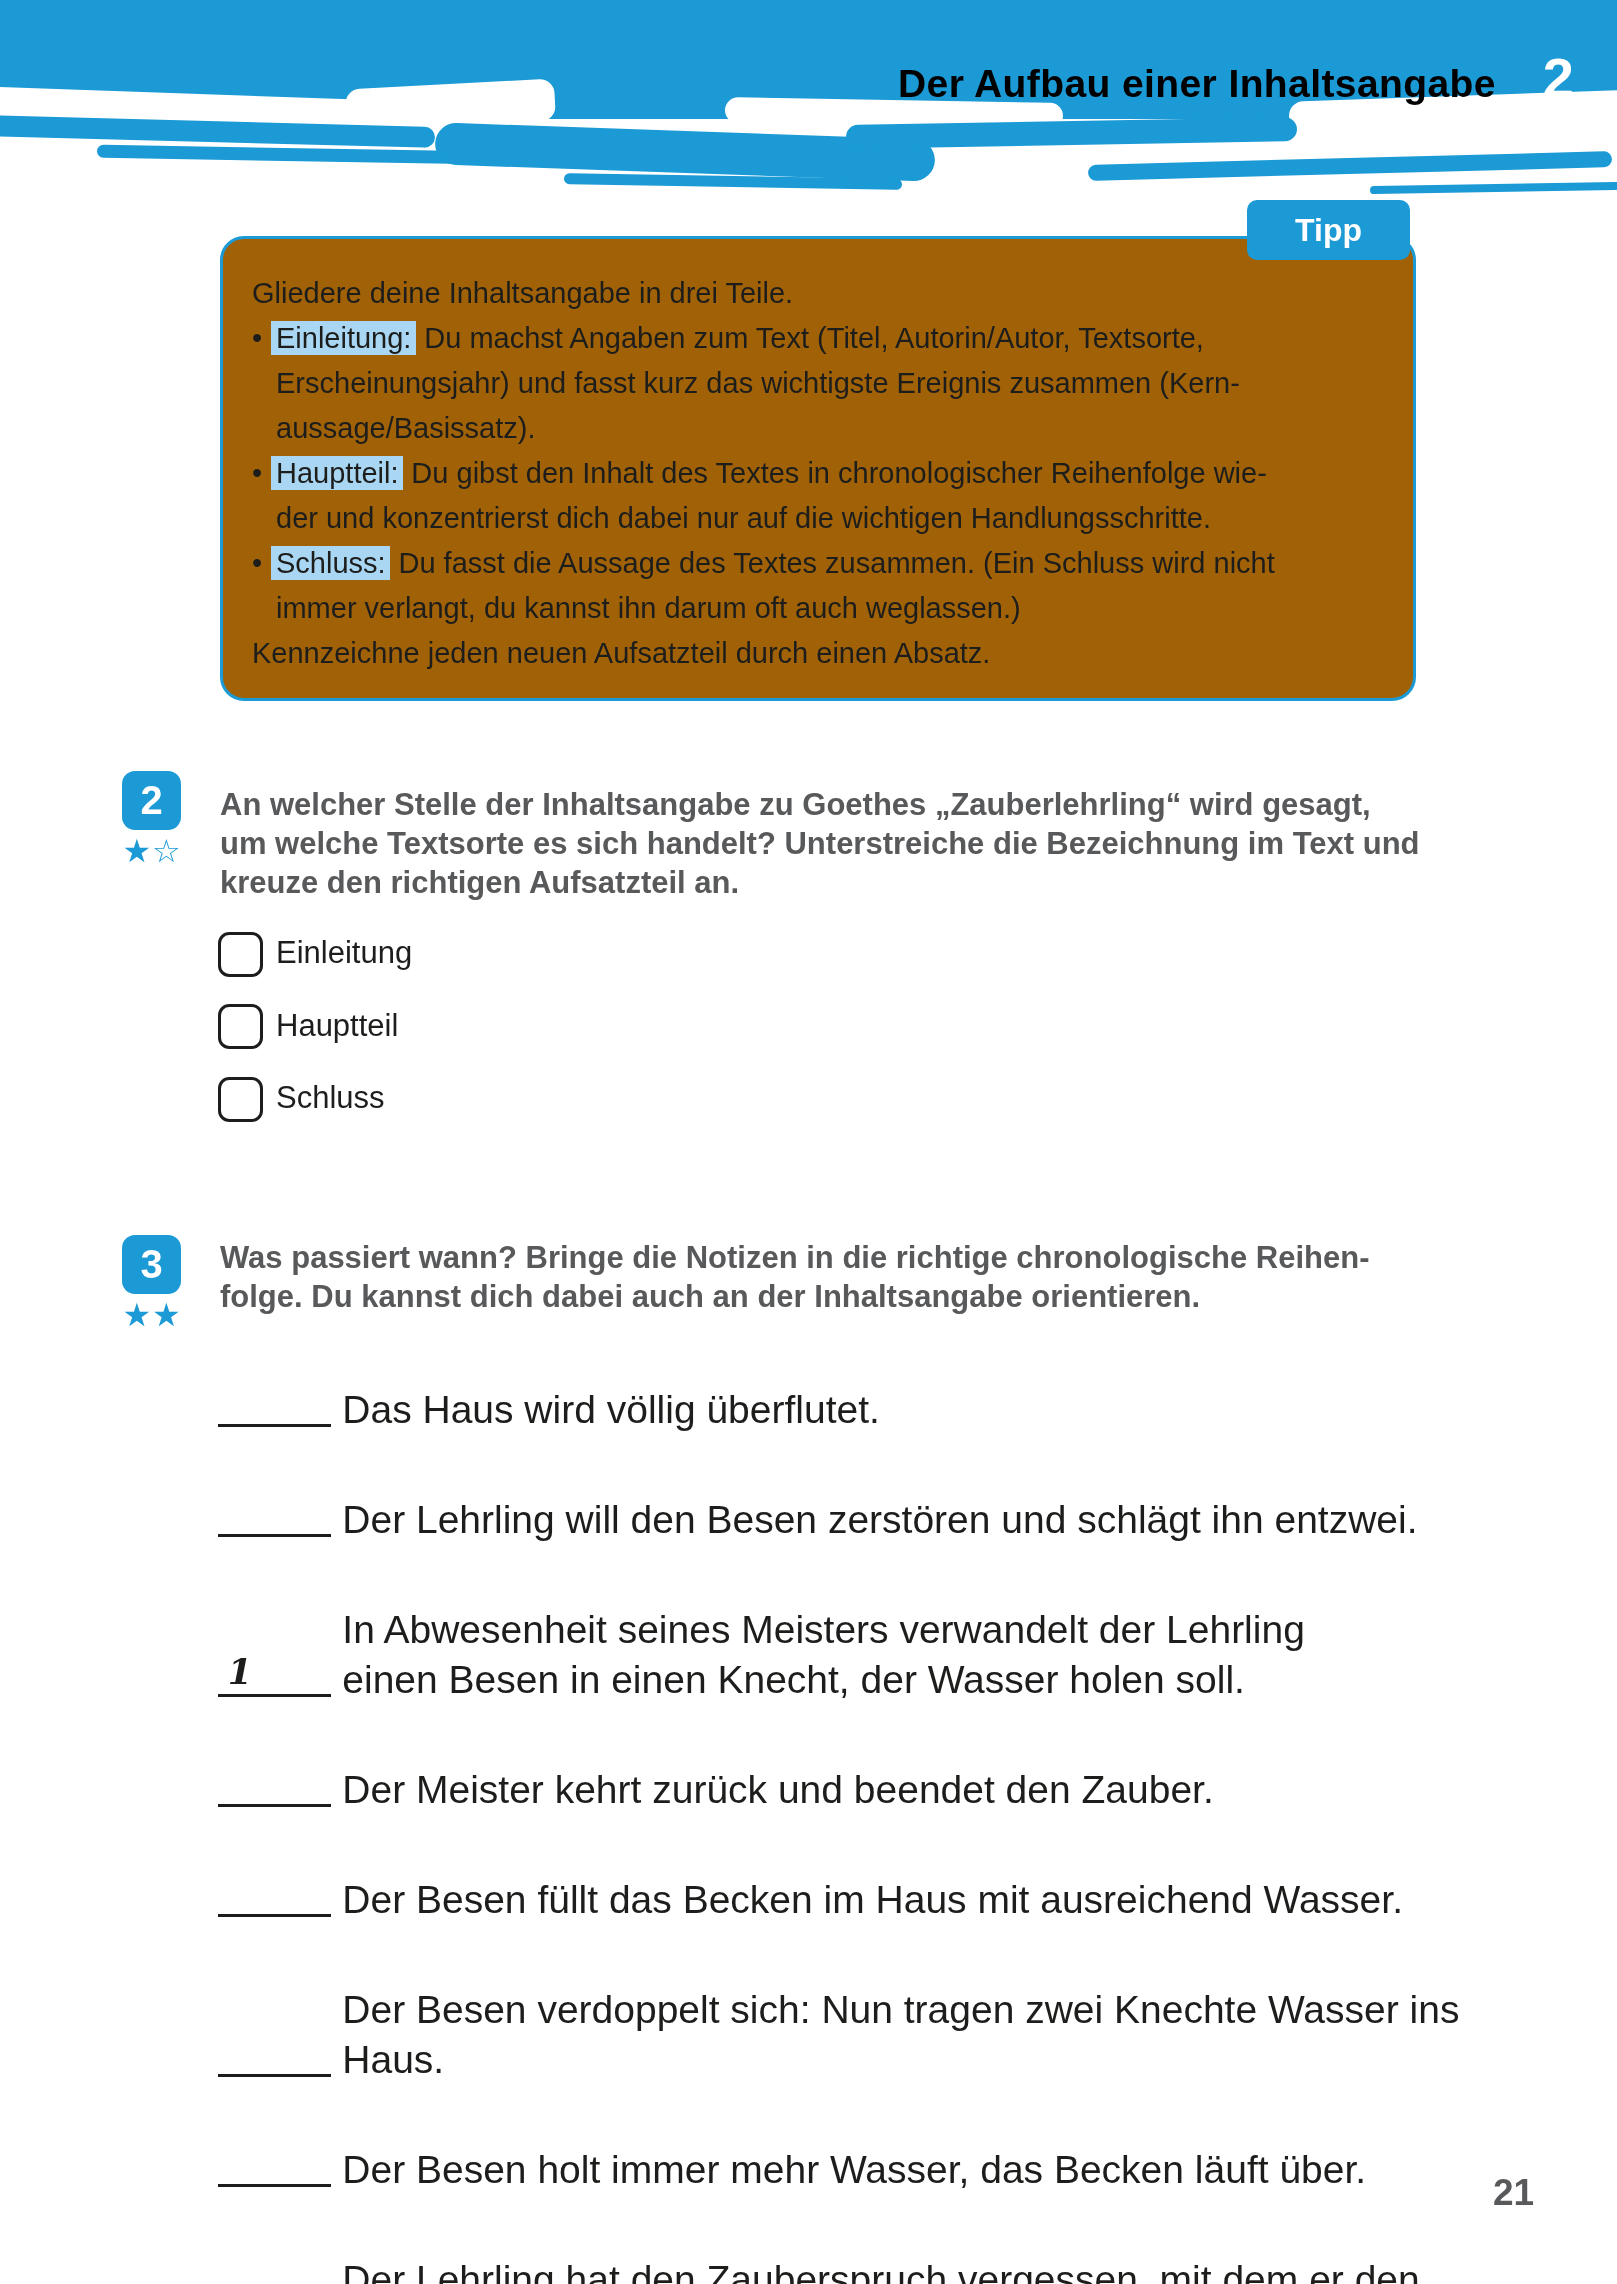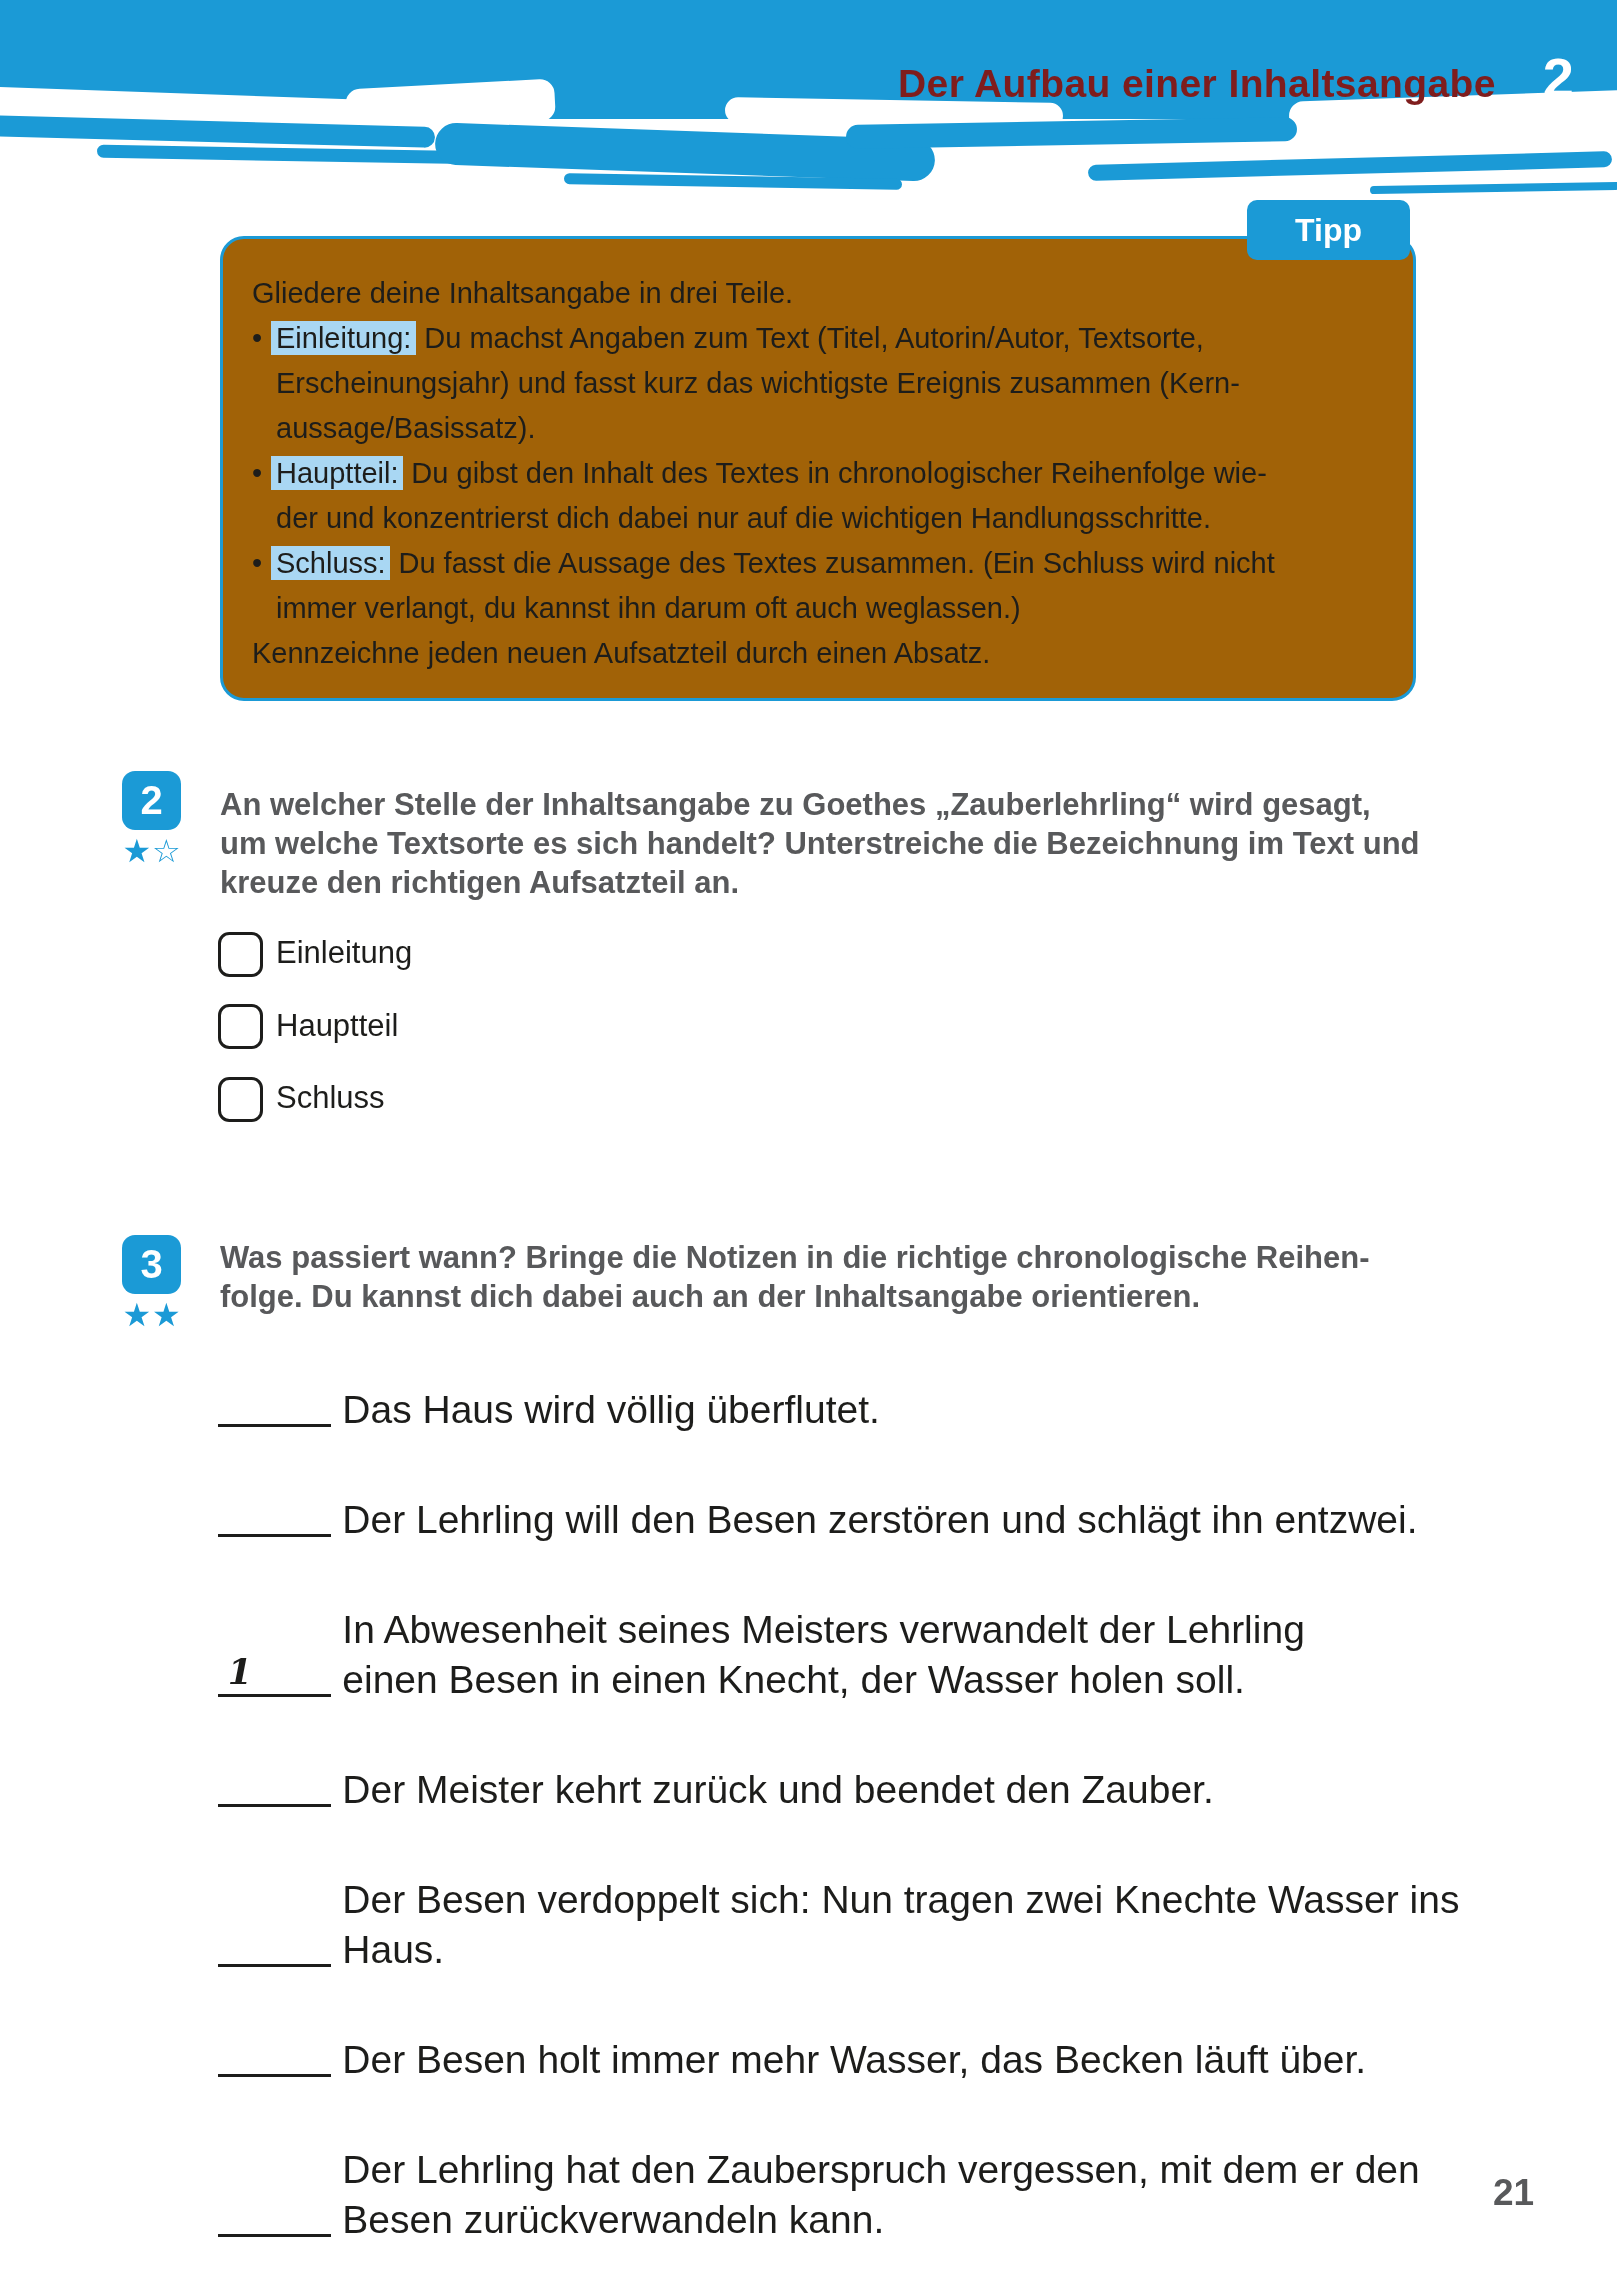--- a/index.html
+++ b/index.html
@@ -5,21 +5,21 @@
   html,body{margin:0;padding:0;background:#ffffff;}
   .page{position:relative;width:1618px;height:2284px;background:#ffffff;overflow:hidden;
         font-family:"Liberation Sans",sans-serif;color:#1d1d1b;}
 
   
   .band{position:absolute;left:0;top:0;width:1618px;height:119px;background:#1b9ad6;}
   .stroke{position:absolute;border-radius:14.5px;}
   .stroke.blue{background:#1b9ad6;}
   .stroke.white{background:#ffffff;}
   .header-row{position:absolute;top:45px;right:44px;display:flex;align-items:baseline;gap:47px;z-index:3;}
-  .header-title{font-size:39px;font-weight:bold;color:#7f1d1d;letter-spacing:0.4px;}
+  .header-title{font-size:39px;font-weight:bold;color:#000000;letter-spacing:0.4px;}
   .header-chapter{font-size:56px;font-weight:bold;color:#ffffff;}
 
   
   .tipp-tab{position:absolute;left:1247px;top:200px;width:163px;height:60px;background:#1b9ad6;
             border-radius:10px;display:flex;align-items:center;justify-content:center;z-index:2;}
   .tipp-tab span{color:#ffffff;font-weight:bold;font-size:32px;}
   .tip-box{position:absolute;left:220px;top:236px;width:1196px;height:465px;background:#a16207;
            border:3.2px solid #1b9ad6;border-radius:24px;box-sizing:border-box;z-index:1;}
   .tip-content{padding:32px 24px 0 29px;font-size:29px;line-height:45px;}
   .tip-intro,.tip-outro{white-space:pre-line;}
@@ -165,20 +165,26 @@
     <div class="seq-row">
       <span class="seq-blank">
           <i class="seq-prefill"></i>
         </span>
       <span class="seq-text">Der Meister kehrt zurück und beendet den Zauber.</span>
     </div>
     <div class="seq-row">
       <span class="seq-blank">
           <i class="seq-prefill"></i>
         </span>
+      <span class="seq-text">Der Besen füllt das Becken im Haus mit ausreichend Wasser.</span>
+    </div>
+    <div class="seq-row">
+      <span class="seq-blank">
+          <i class="seq-prefill"></i>
+        </span>
       <span class="seq-text">Der Besen verdoppelt sich: Nun tragen zwei Knechte Wasser ins Haus.</span>
     </div>
     <div class="seq-row">
       <span class="seq-blank">
           <i class="seq-prefill"></i>
         </span>
       <span class="seq-text">Der Besen holt immer mehr Wasser, das Becken läuft über.</span>
     </div>
     <div class="seq-row">
       <span class="seq-blank">

